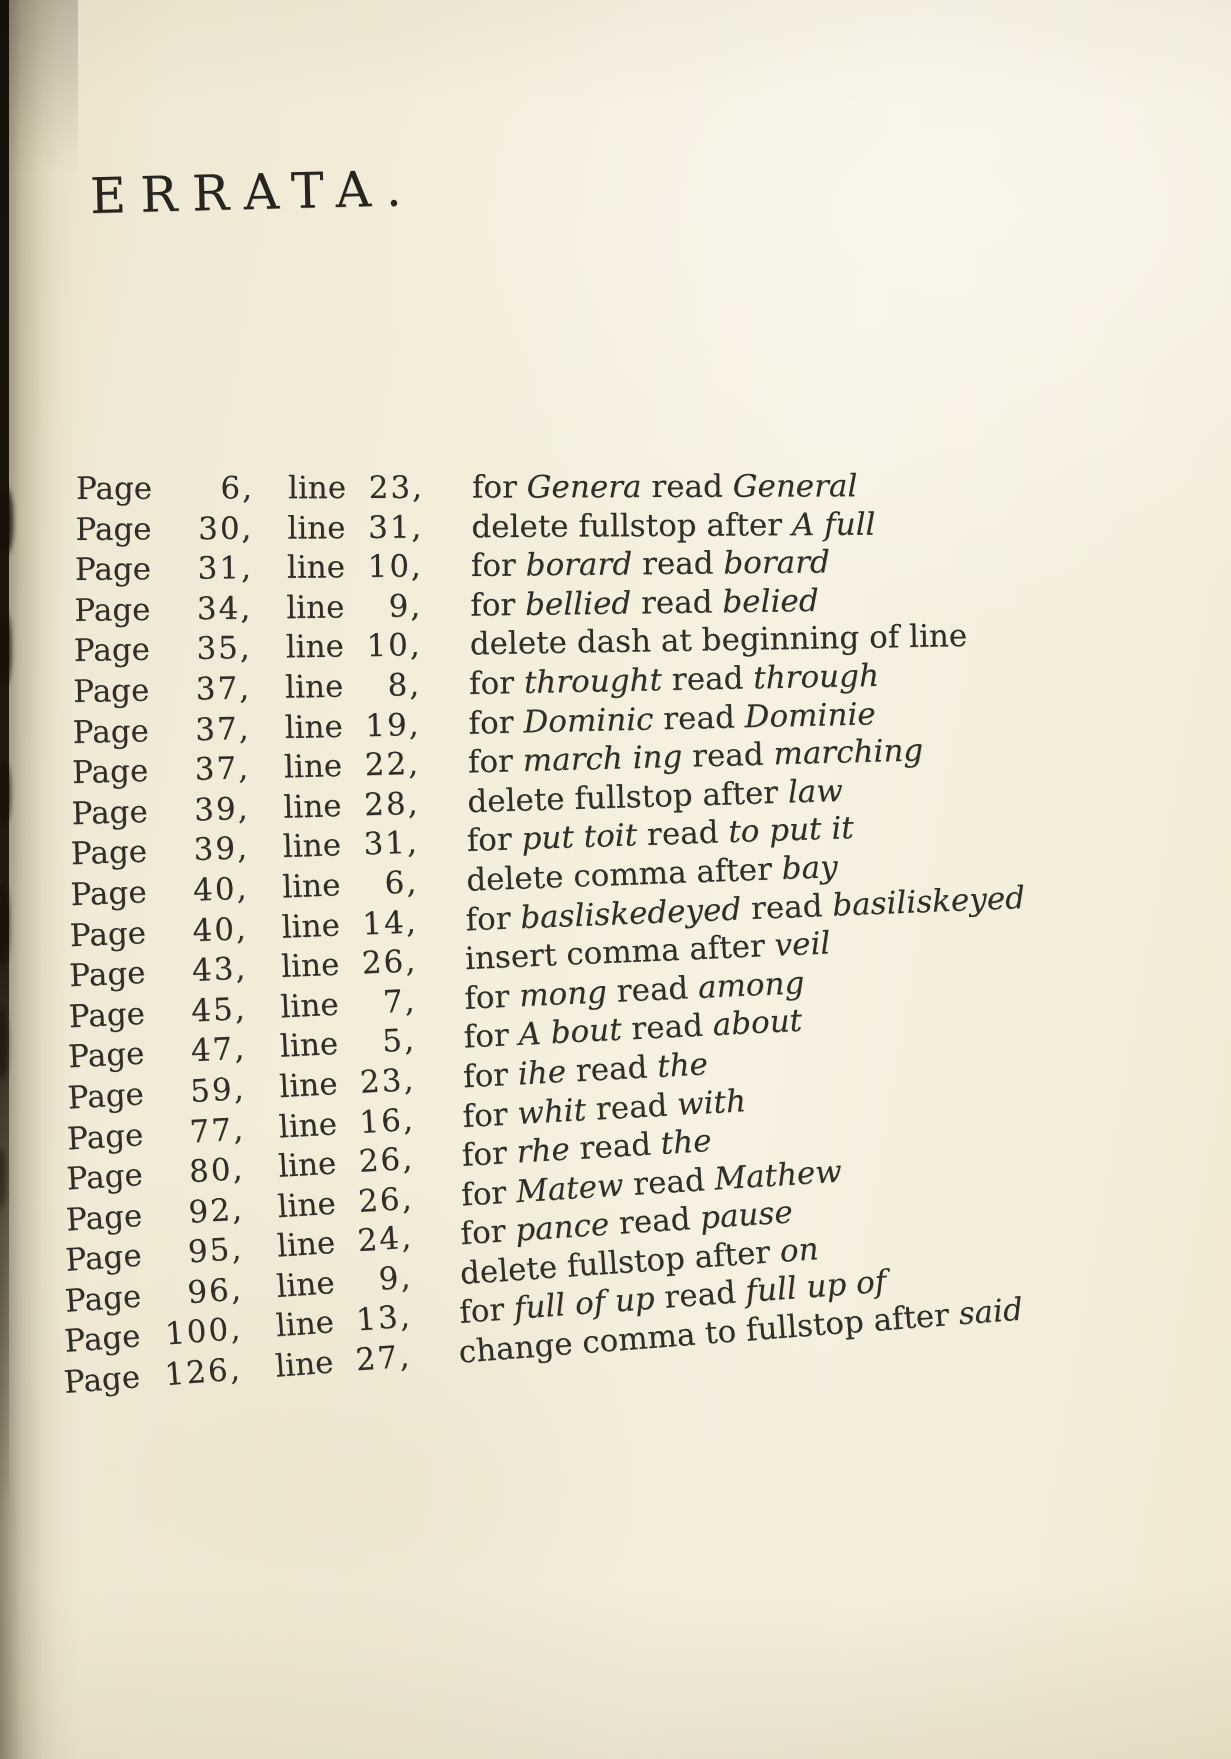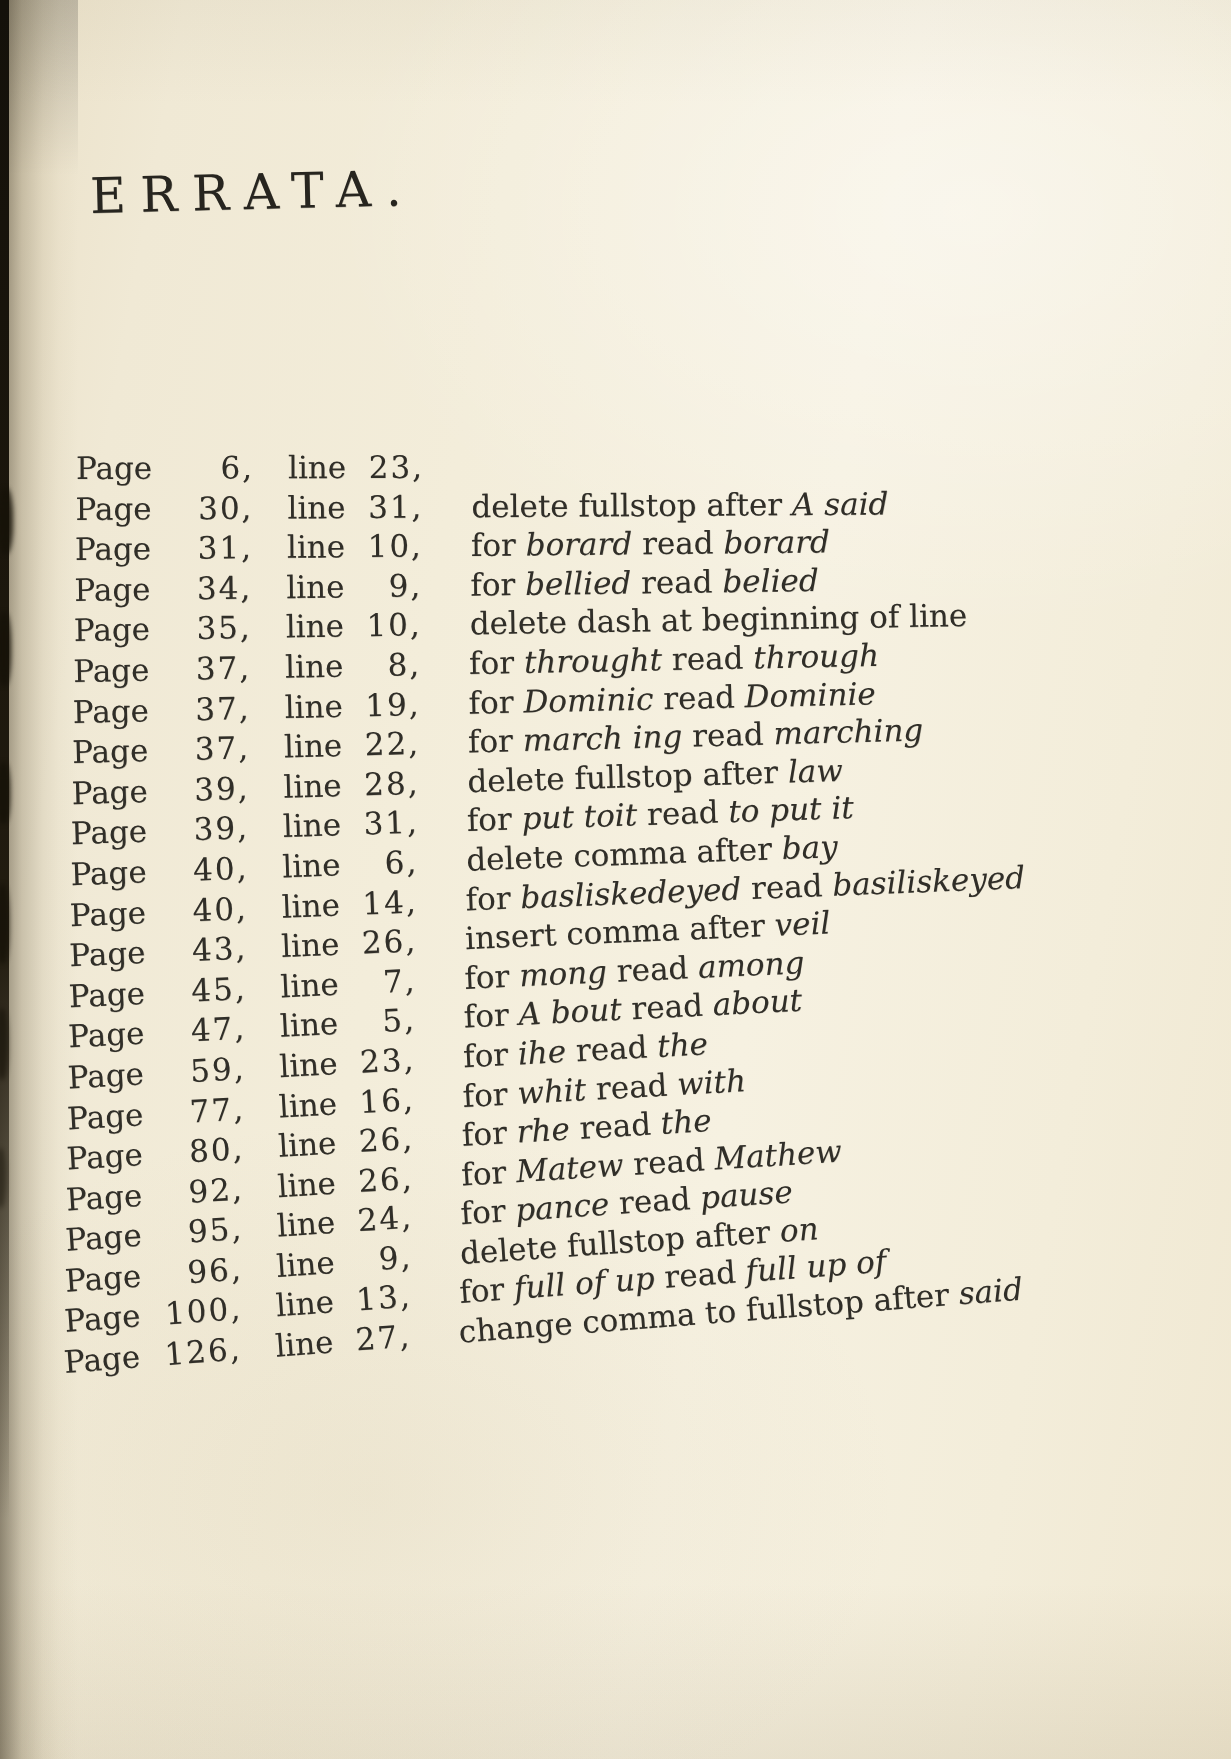--- a/index.html
+++ b/index.html
@@ -38,21 +38,21 @@
 
   .page-heading {
     position: absolute; left: 90px; top: 168px;
     font-size: 49px; letter-spacing: 0.30em; font-weight: normal;
     margin: 0; transform: rotate(-1.4deg); transform-origin: 0 50%;
     color: #27251f;
     text-shadow: 0.4px 0.4px 0.6px rgba(39,37,31,0.35);
   }
 
   .errata-list {
-    position: absolute; left: 76px; top: 448px; width: 1150px;
+    position: absolute; left: 76px; top: 468px; width: 1150px;
   }
   .errata-row {
     position: relative; height: 40.6px;
     display: flex; align-items: baseline; white-space: nowrap;
     font-size: 31px; line-height: 40.6px;
     transform-origin: 0 50%;
     font-feature-settings: "onum" 1;
     text-shadow: 0.35px 0.35px 0.55px rgba(43,41,34,0.30);
   }
   .c-page { display: inline-block; width: 84px; }
@@ -77,27 +77,28 @@
   <div class="spine-blob" style="left:-5px; top:1148px; width:11px; height:60px; opacity:0.45;"></div>
 
   <h1 class="page-heading">ERRATA.</h1>
 
   <div class="errata-list">
       <div class="errata-row" style="transform: rotate(-0.2deg) translateX(0px);">
       <span class="c-page">Page</span>
       <span class="c-pnum">6,</span>
       <span class="c-line">line</span>
       <span class="c-lnum">23,</span>
+      <span class="c-instr"><span>for </span><span class="it">Genera</span><span> read </span><span class="it">General</span></span>
     </div>
       <div class="errata-row" style="transform: rotate(-0.39deg) translateX(-0.6px);">
       <span class="c-page">Page</span>
       <span class="c-pnum">30,</span>
       <span class="c-line">line</span>
       <span class="c-lnum">31,</span>
-      <span class="c-instr"><span>delete fullstop after </span><span class="it">A said</span></span>
+      <span class="c-instr"><span>delete fullstop after </span><span class="it">A full</span></span>
     </div>
       <div class="errata-row" style="transform: rotate(-0.58deg) translateX(-1.1px);">
       <span class="c-page">Page</span>
       <span class="c-pnum">31,</span>
       <span class="c-line">line</span>
       <span class="c-lnum">10,</span>
       <span class="c-instr"><span>for </span><span class="it">borard</span><span> read </span><span class="it">borard</span></span>
     </div>
       <div class="errata-row" style="transform: rotate(-0.77deg) translateX(-1.7px);">
       <span class="c-page">Page</span>

